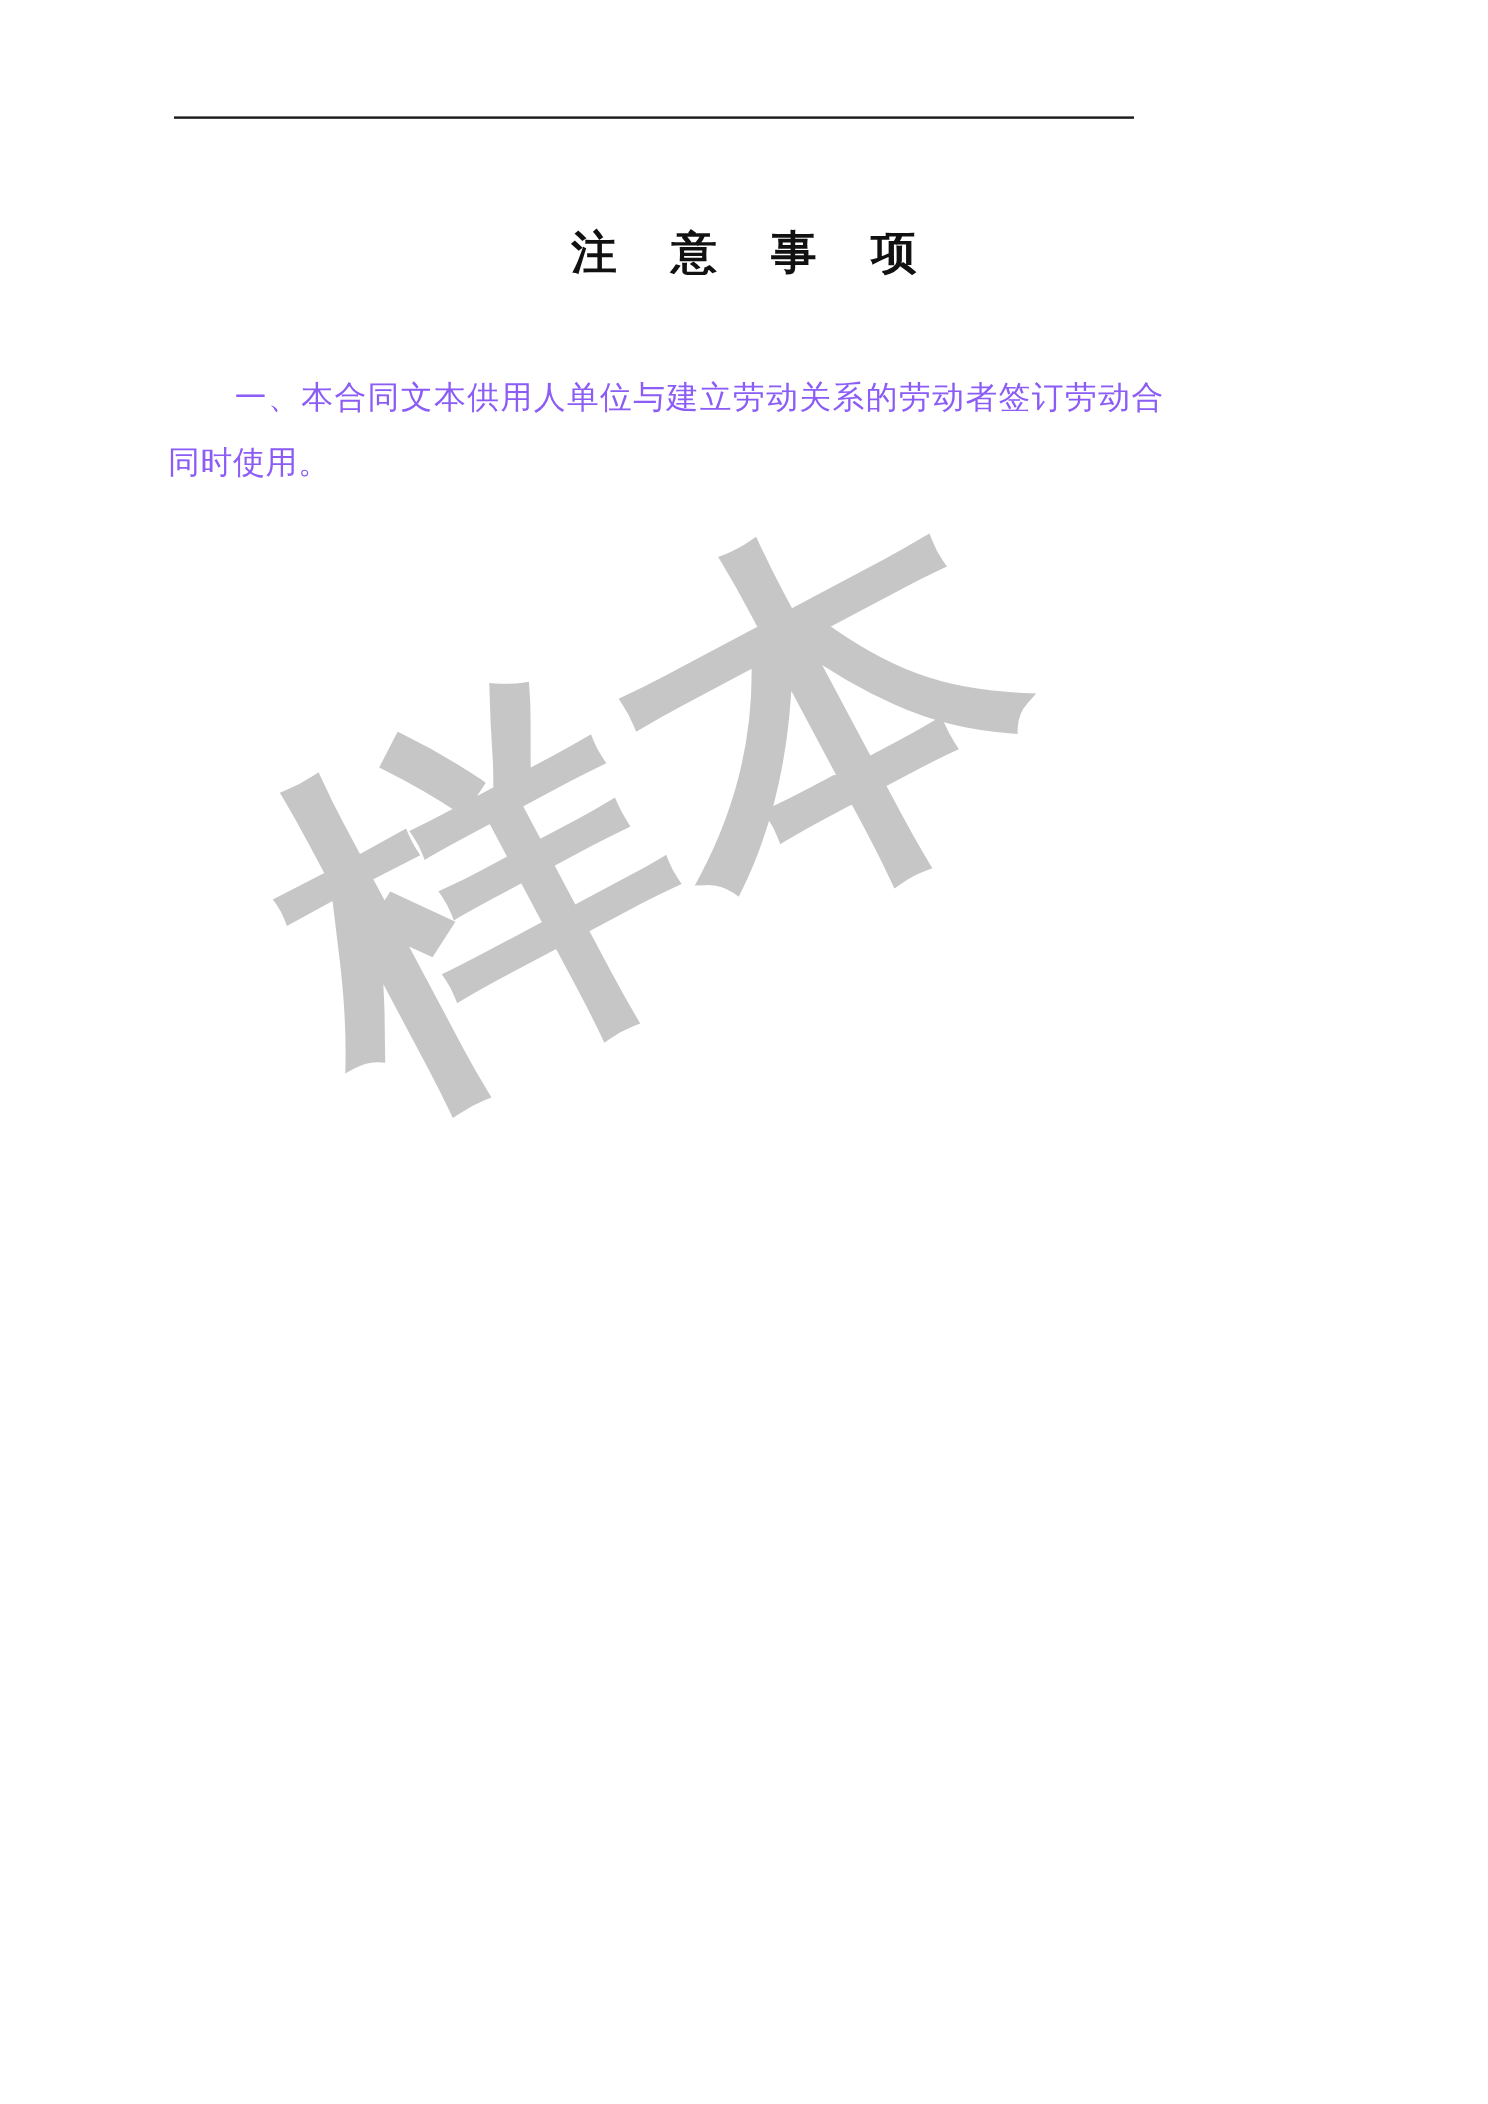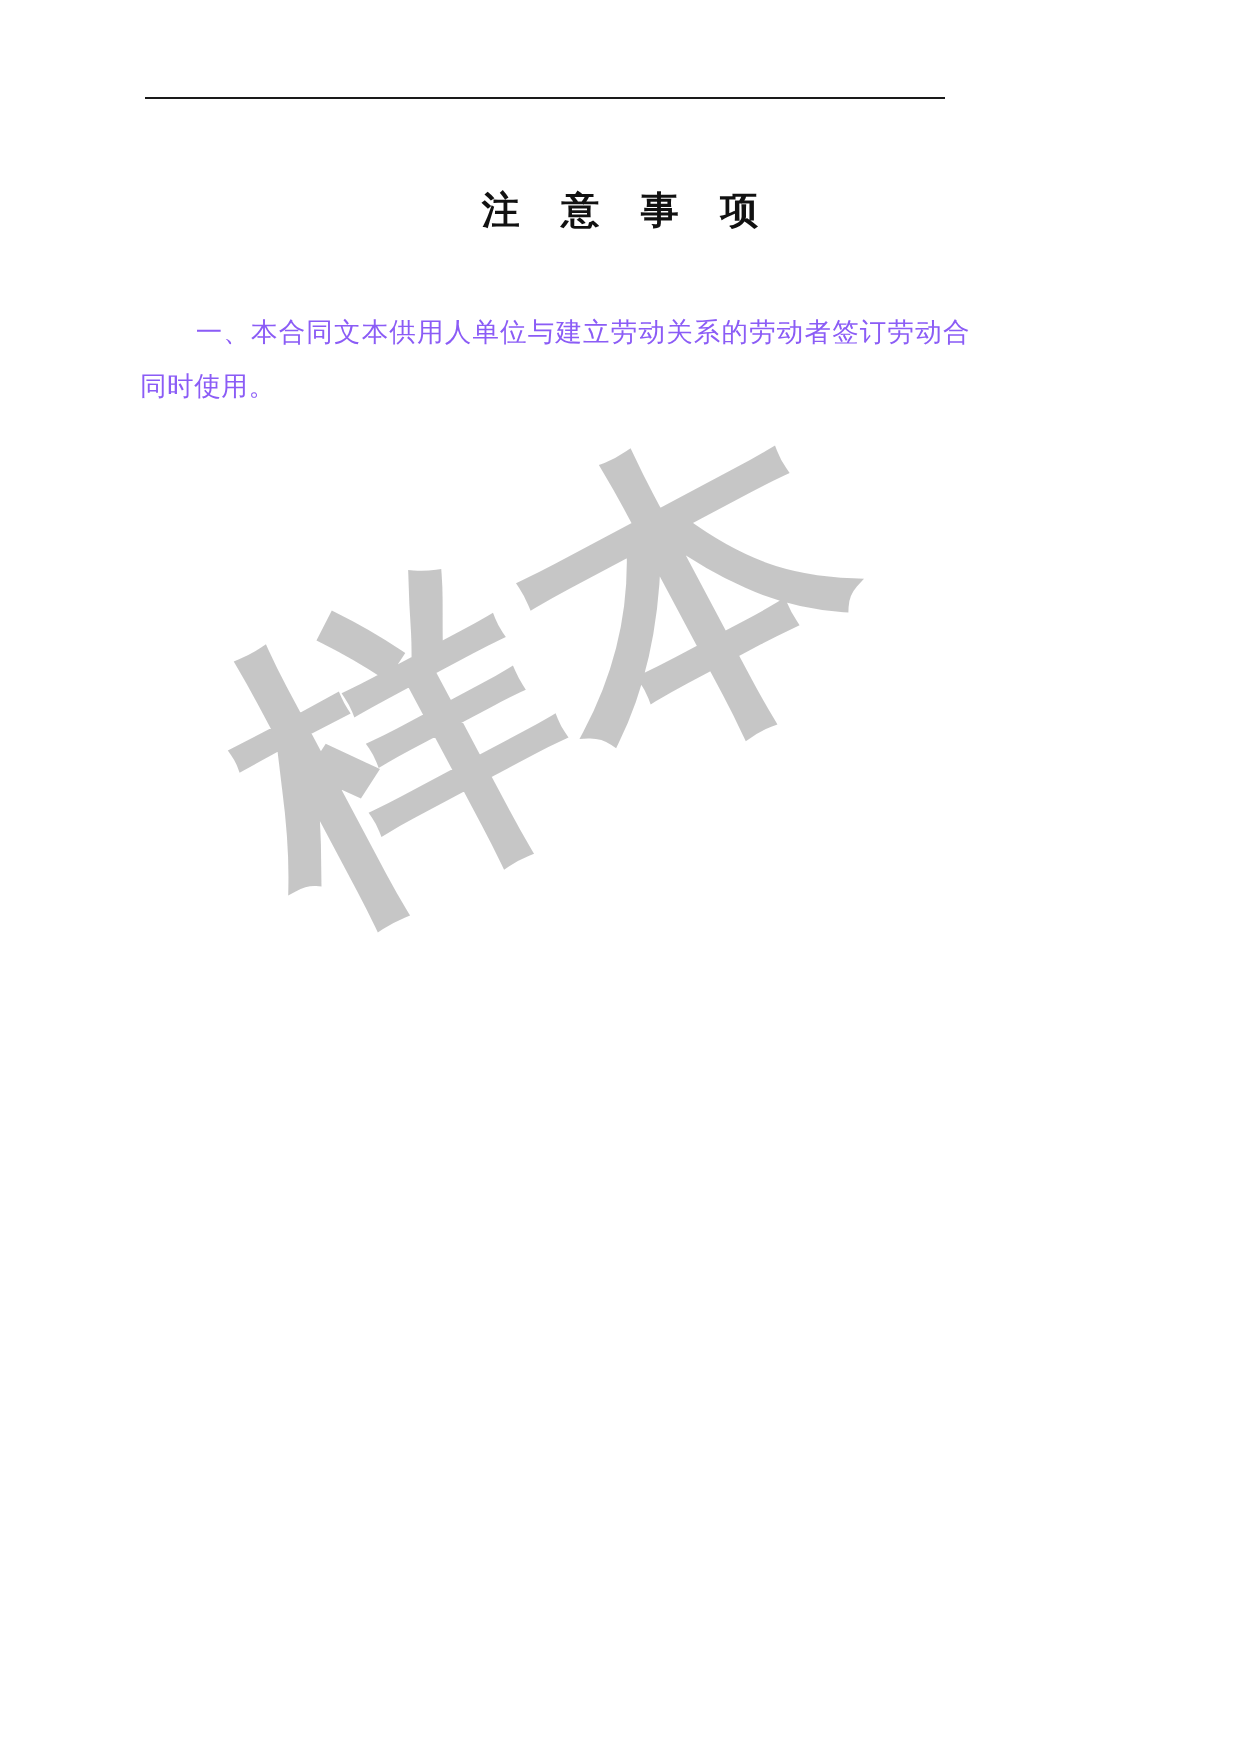--- a/index.html
+++ b/index.html
@@ -56,21 +56,20 @@
     transform-origin: 50% 50%;
     white-space: nowrap;
   }
 
   .content {
     position: absolute;
     top: 0; left: 0;
     width: 1240px;
     height: 1700px;
     z-index: 2;
-    font-family: Liberation Serif, serif;
   }
 
   .doc-title {
     position: absolute;
     top: 185px;
     left: 0;
     width: 1240px;
     text-align: center;
     font-size: 38px;
     font-weight: 700;

